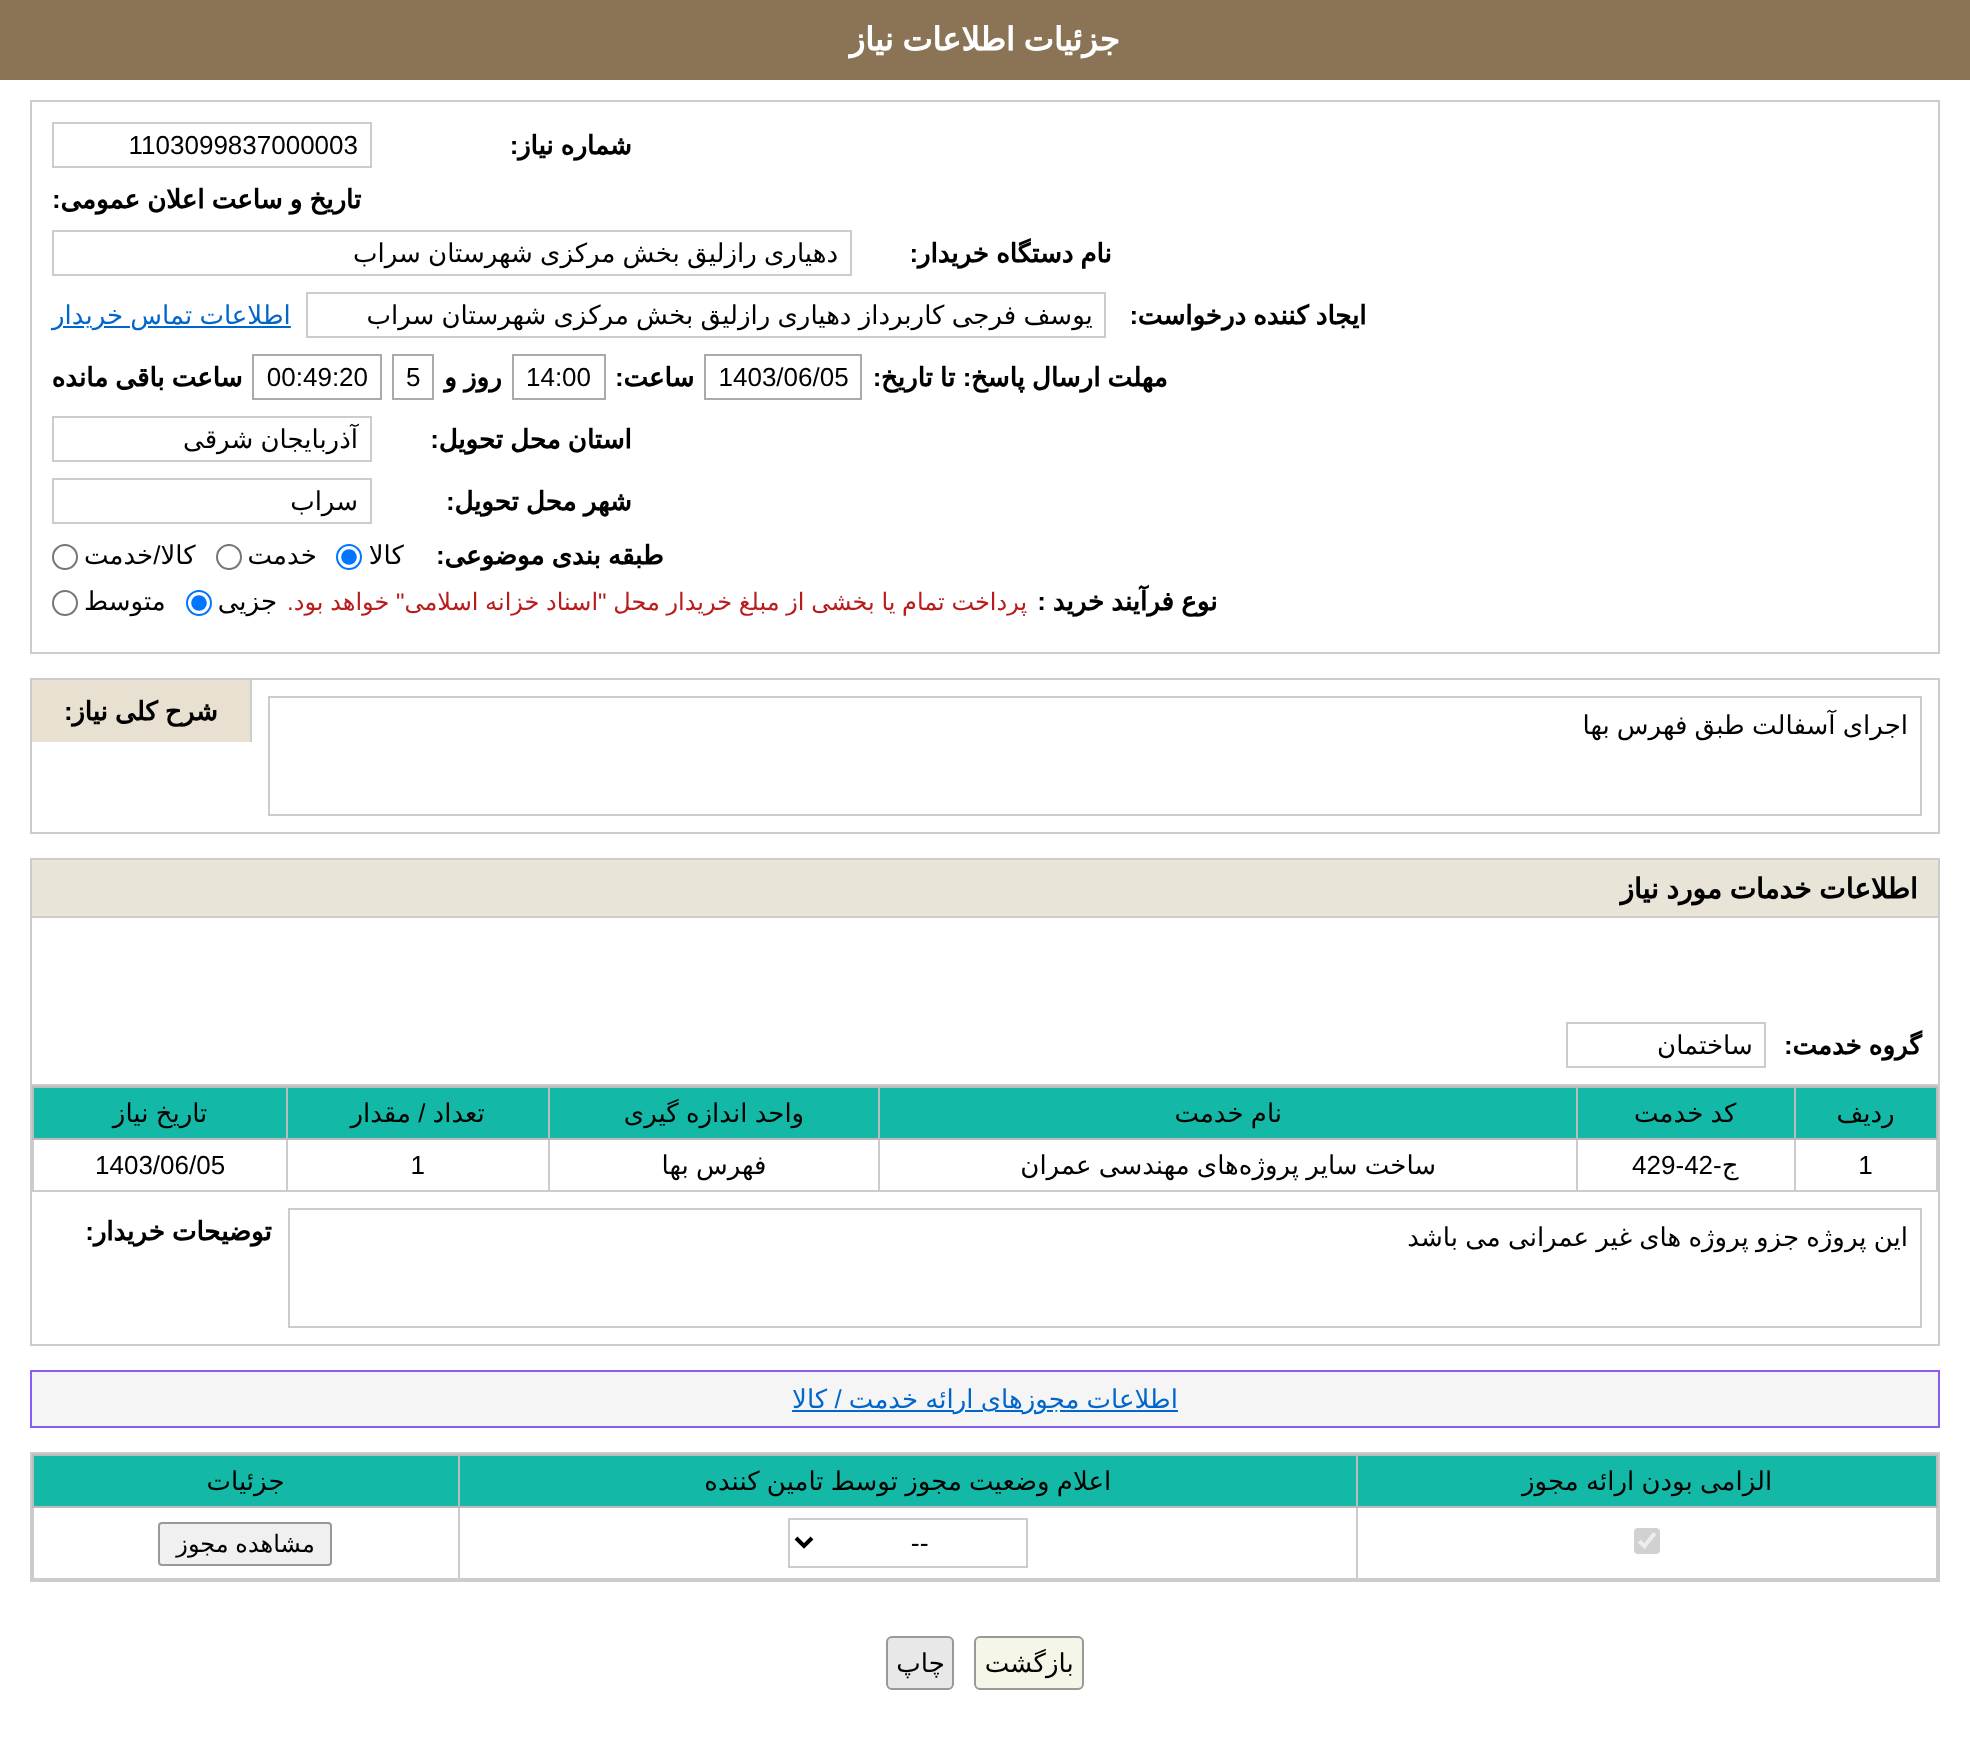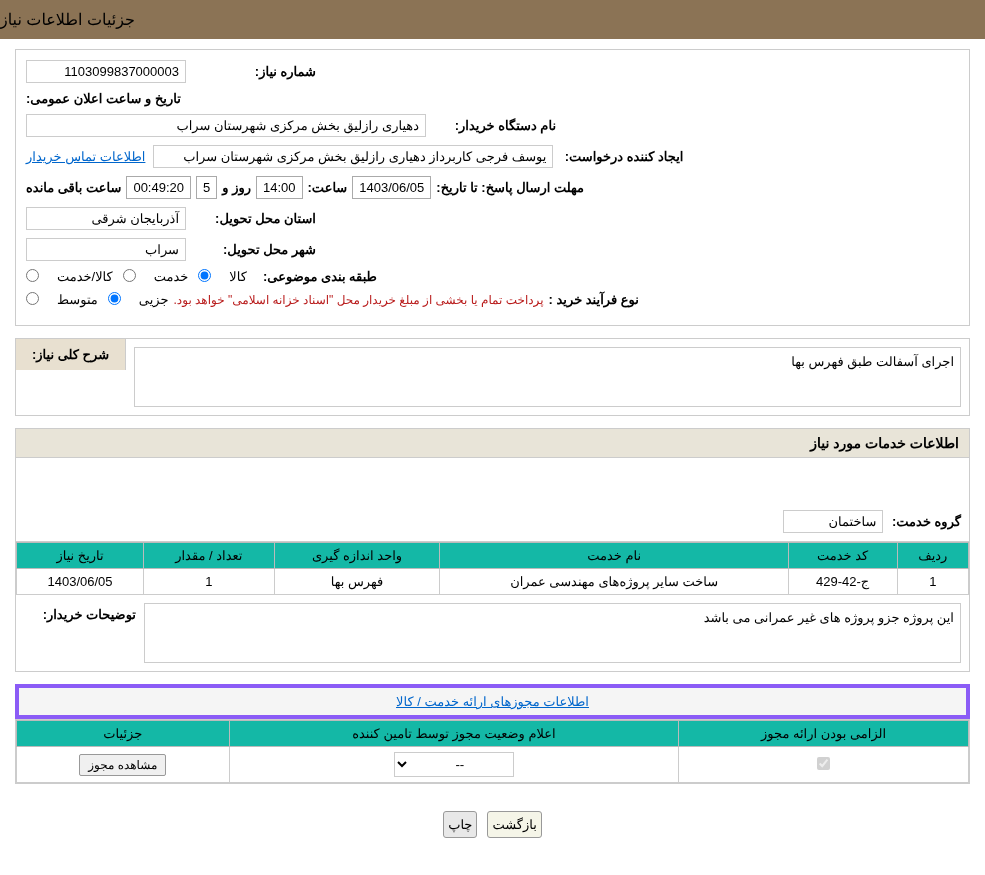--- a/index.html
+++ b/index.html
@@ -10,25 +10,25 @@
       direction: rtl;
     }
     .page-wrapper {
       width: 985px;
       margin: 0 auto;
       background: #fff;
       min-height: 875px;
     }
     .header-bar {
       background: #8B7355;
-      color: #000000;
-      text-align: left;
+      color: #ffffff;
+      text-align: center;
       padding: 10px 0;
       font-size: 16px;
-      font-weight: normal;
+      font-weight: bold;
     }
     .main-content {
       padding: 10px 15px;
     }
     .section {
       border: 1px solid #ccc;
       margin-bottom: 12px;
       background: #fff;
     }
     .section-body {
@@ -85,22 +85,22 @@
       cursor: pointer;
     }
     .radio-group {
       display: flex;
       align-items: center;
       gap: 10px;
       justify-content: flex-end;
     }
     .radio-item {
       display: flex;
-      align-items: flex-start;
-      gap: 18px;
+      align-items: flex-end;
+      gap: 3px;
     }
     .section-title-bar {
       background: #e8e4d8;
       padding: 6px 10px;
       font-weight: bold;
       font-size: 14px;
       border: 1px solid #ccc;
       border-bottom: none;
       margin-top: 10px;
     }
@@ -136,27 +136,27 @@
     .buyer-notes-box {
       border: 1px solid #ccc;
       flex: 1;
       min-height: 60px;
       padding: 6px;
       text-align: right;
       background: #fff;
     }
     .section-link-bar {
       background: #f5f5f5;
-      border: 4px solid #8b5cf6;
+      border: 1px solid #8b5cf6;
       padding: 6px 10px;
       text-align: center;
       color: #0066cc;
       text-decoration: underline;
       cursor: pointer;
-      margin-bottom: 0;
+      margin-bottom: 12px;
     }
     .license-table-section {
       border: 1px solid #ccc;
       margin-bottom: 12px;
     }
     .button-row {
       display: flex;
       justify-content: center;
       gap: 10px;
       padding: 15px 0;

